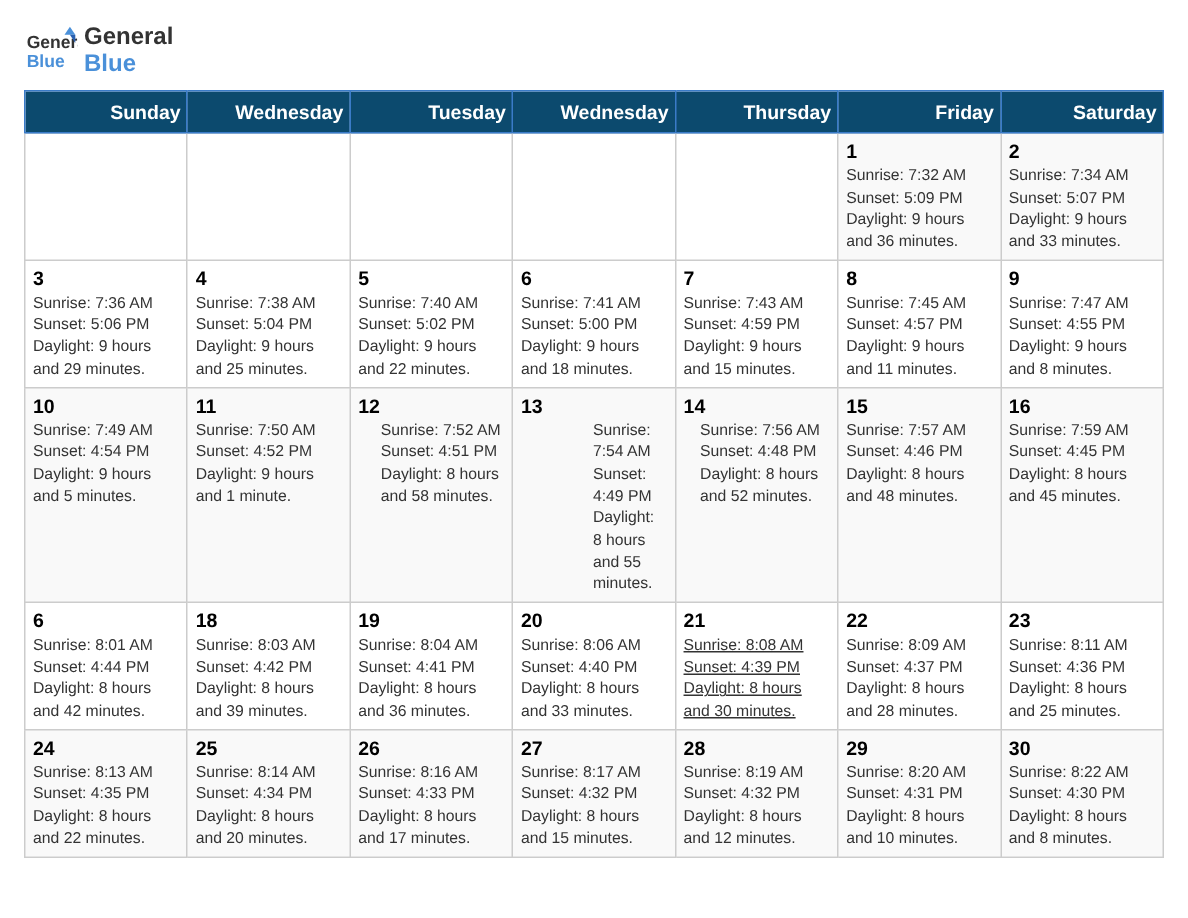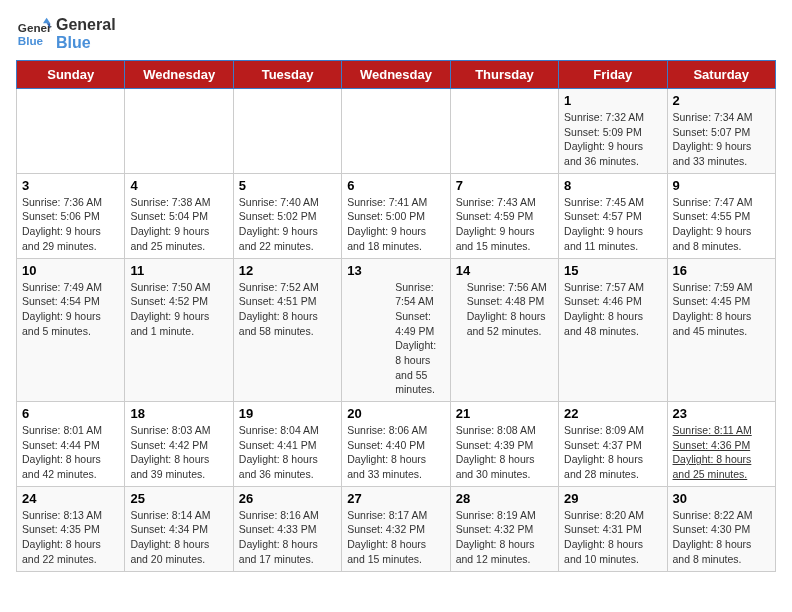--- a/index.html
+++ b/index.html
@@ -36,24 +36,24 @@
     .subtitle {
       font-size: 15px;
       color: #555;
     }
     .calendar {
       width: 100%;
       border-collapse: collapse;
       font-size: 11px;
     }
     .calendar th {
-      background: #b91c1c;
+      background: #0c4a6e;
       color: #fff;
       padding: 6px 4px;
-      text-align: center;
+      text-align: right;
       font-size: 13px;
       font-weight: bold;
       border: 1px solid #3a7bc8;
     }
     .calendar td {
       vertical-align: top;
       padding: 4px 5px;
       border: 1px solid #ccc;
       min-height: 80px;
       width: 14.28%;
@@ -182,21 +182,21 @@
 Daylight: 9 hours and 5 minutes.</div>
         </td>
         <td>
           <span class="day-num">11</span>
           <div class="day-info" style="white-space: pre-line;">Sunrise: 7:50 AM
 Sunset: 4:52 PM
 Daylight: 9 hours and 1 minute.</div>
         </td>
         <td>
           <span class="day-num">12</span>
-          <div class="day-info" style="white-space: pre-line;">Sunrise: 7:52 AM
+          <div class="day-info" style="white-space: pre-line; margin-left: 15px;">Sunrise: 7:52 AM
 Sunset: 4:51 PM
 Daylight: 8 hours and 58 minutes.</div>
         </td>
         <td>
           <span class="day-num">13</span>
           <div class="day-info" style="white-space: pre-line; margin-left: 48px;">Sunrise: 7:54 AM
 Sunset: 4:49 PM
 Daylight: 8 hours and 55 minutes.</div>
         </td>
         <td>
@@ -238,33 +238,33 @@
 Daylight: 8 hours and 36 minutes.</div>
         </td>
         <td>
           <span class="day-num">20</span>
           <div class="day-info" style="white-space: pre-line;">Sunrise: 8:06 AM
 Sunset: 4:40 PM
 Daylight: 8 hours and 33 minutes.</div>
         </td>
         <td>
           <span class="day-num">21</span>
-          <div class="day-info" style="white-space: pre-line;">Sunrise: 8:08 AM
+          <div class="day-info" style="white-space: pre-line; text-decoration: underline;">Sunrise: 8:08 AM
 Sunset: 4:39 PM
 Daylight: 8 hours and 30 minutes.</div>
         </td>
         <td>
           <span class="day-num">22</span>
           <div class="day-info" style="white-space: pre-line;">Sunrise: 8:09 AM
 Sunset: 4:37 PM
 Daylight: 8 hours and 28 minutes.</div>
         </td>
         <td>
           <span class="day-num">23</span>
-          <div class="day-info" style="white-space: pre-line; text-decoration: underline;">Sunrise: 8:11 AM
+          <div class="day-info" style="white-space: pre-line;">Sunrise: 8:11 AM
 Sunset: 4:36 PM
 Daylight: 8 hours and 25 minutes.</div>
         </td>
       </tr>
       <tr>
         <td>
           <span class="day-num">24</span>
           <div class="day-info" style="white-space: pre-line;">Sunrise: 8:13 AM
 Sunset: 4:35 PM
 Daylight: 8 hours and 22 minutes.</div>

